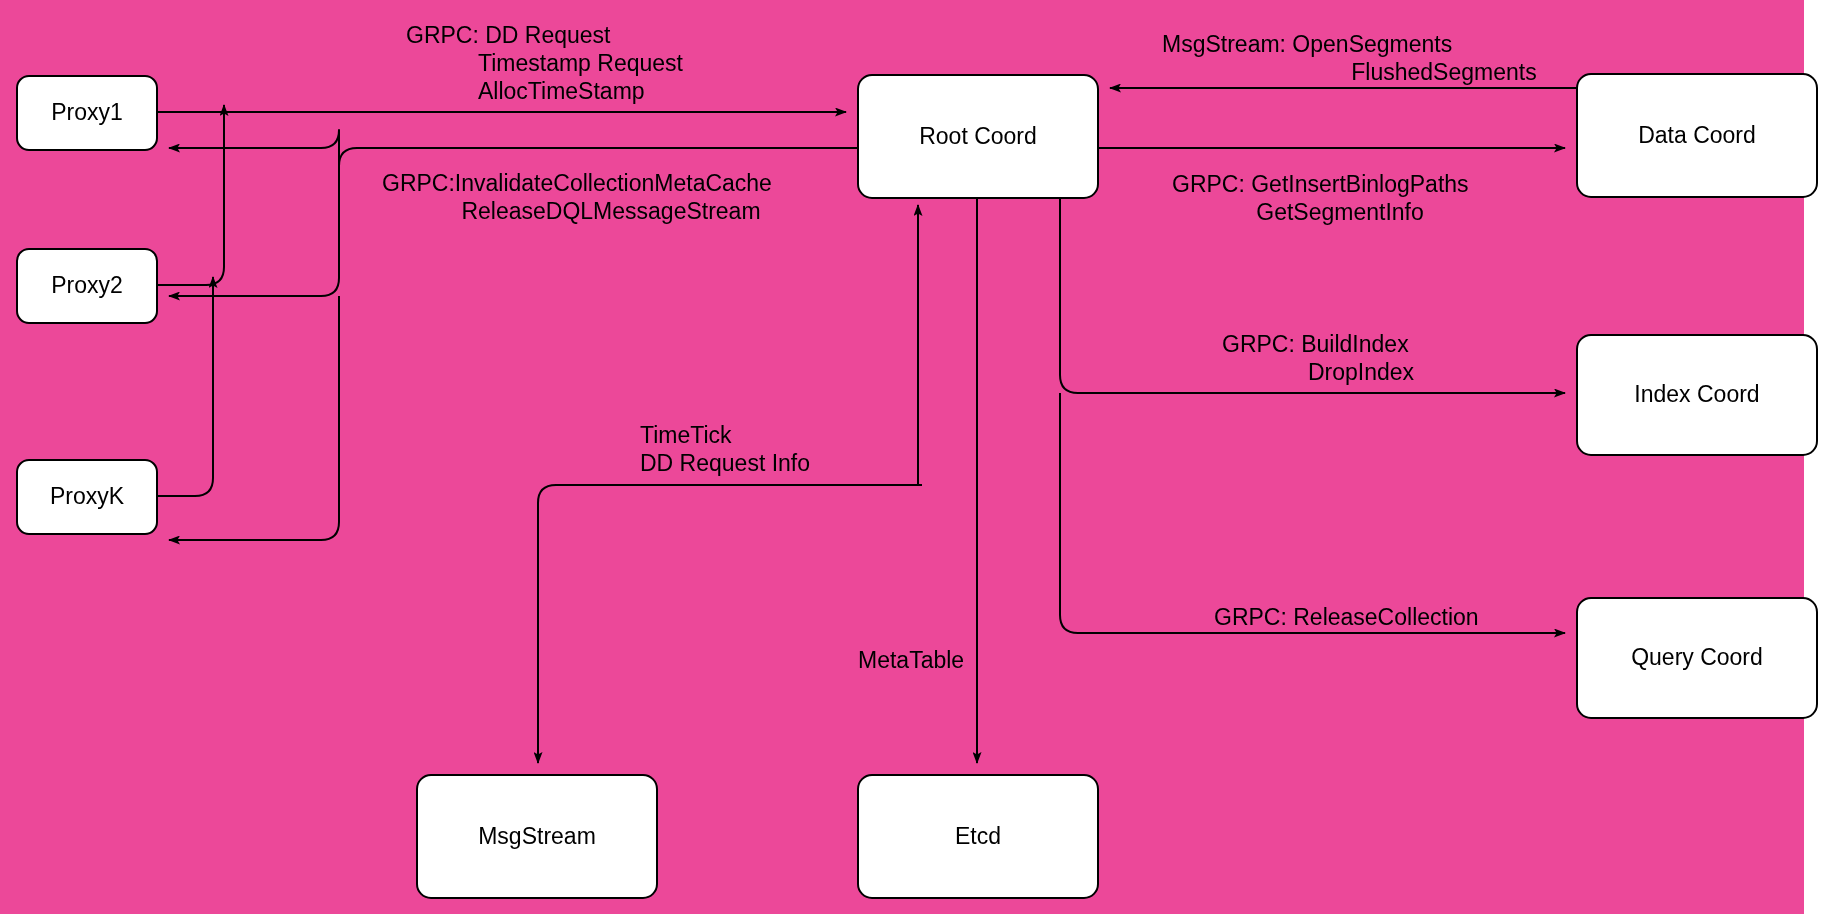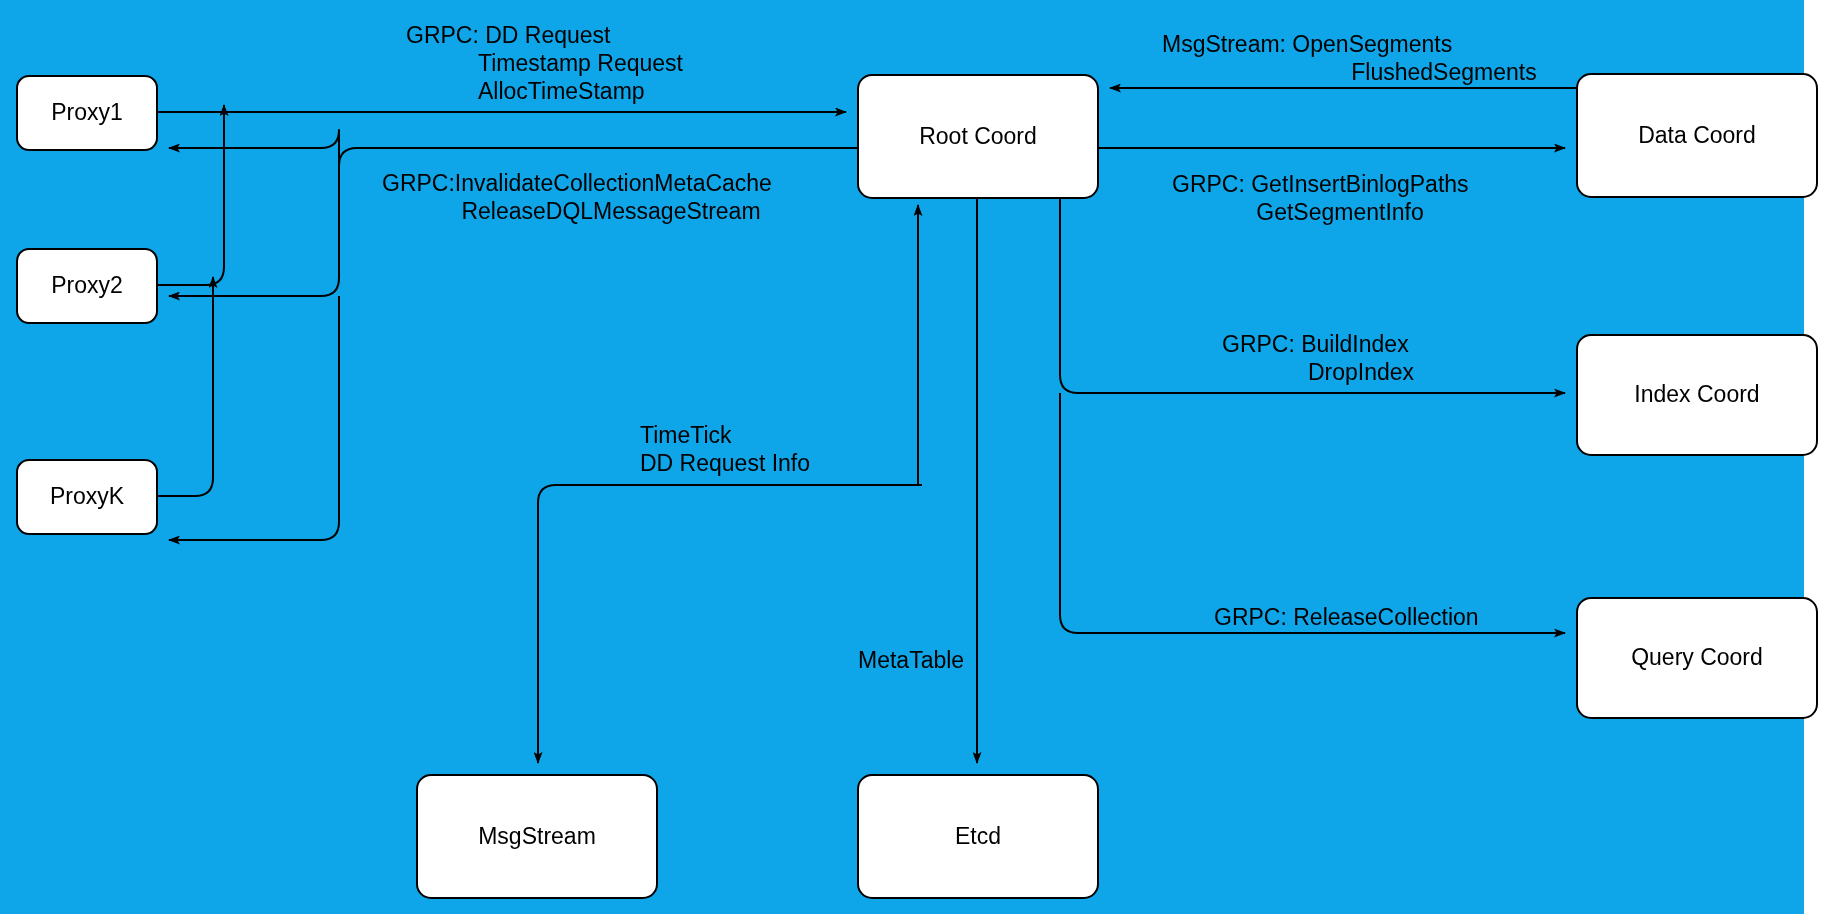--- a/index.html
+++ b/index.html
@@ -11,21 +11,21 @@
   body {
     width: 1834px;
     height: 914px;
     overflow: hidden;
     font-family: "Liberation Sans", "DejaVu Sans", sans-serif;
   }
   #diagram-root {
     position: relative;
     width: 1804px;
     height: 914px;
-    background: #0ea5e9;
+    background: #ec4899;
   }
   svg.diagram-canvas {
     position: absolute;
     top: 0;
     left: 0;
     width: 1834px;
     height: 914px;
     display: block;
   }
   .node-box {

